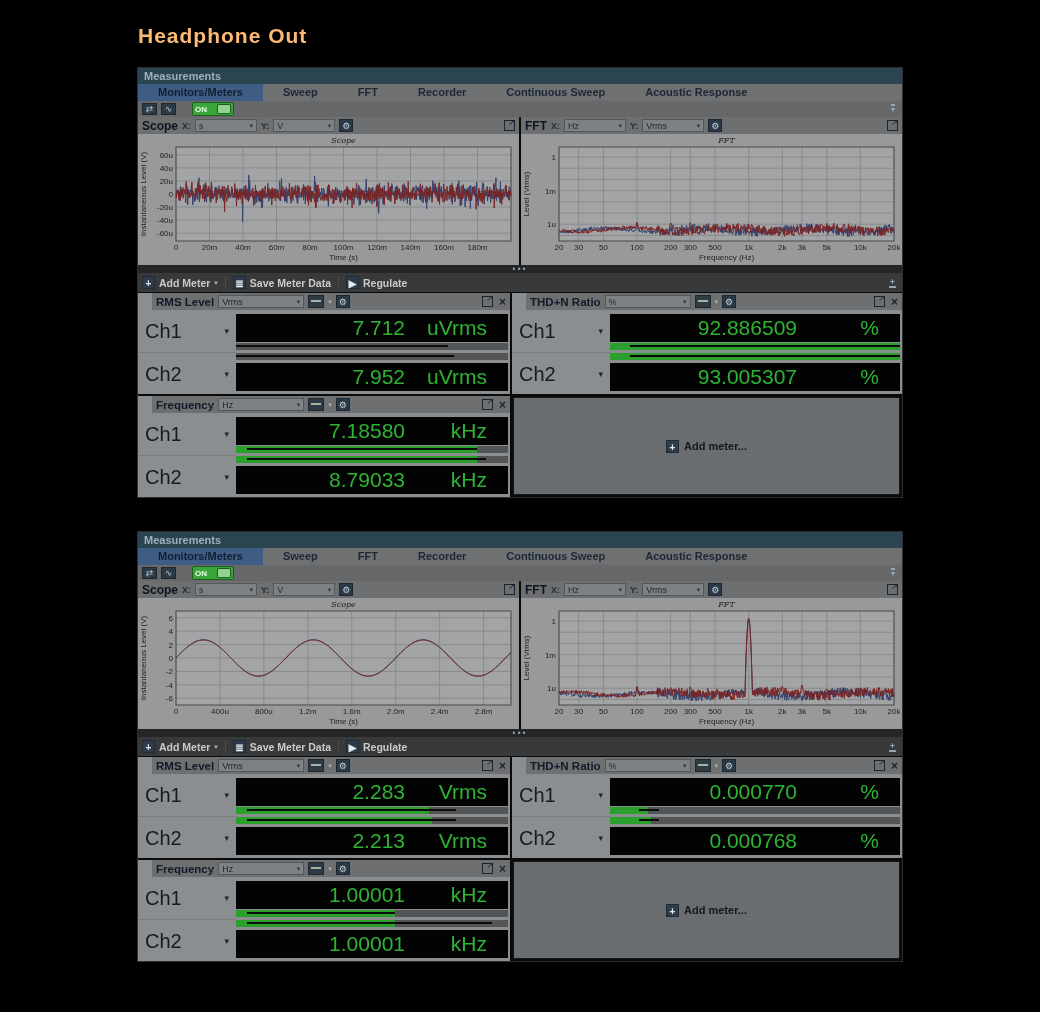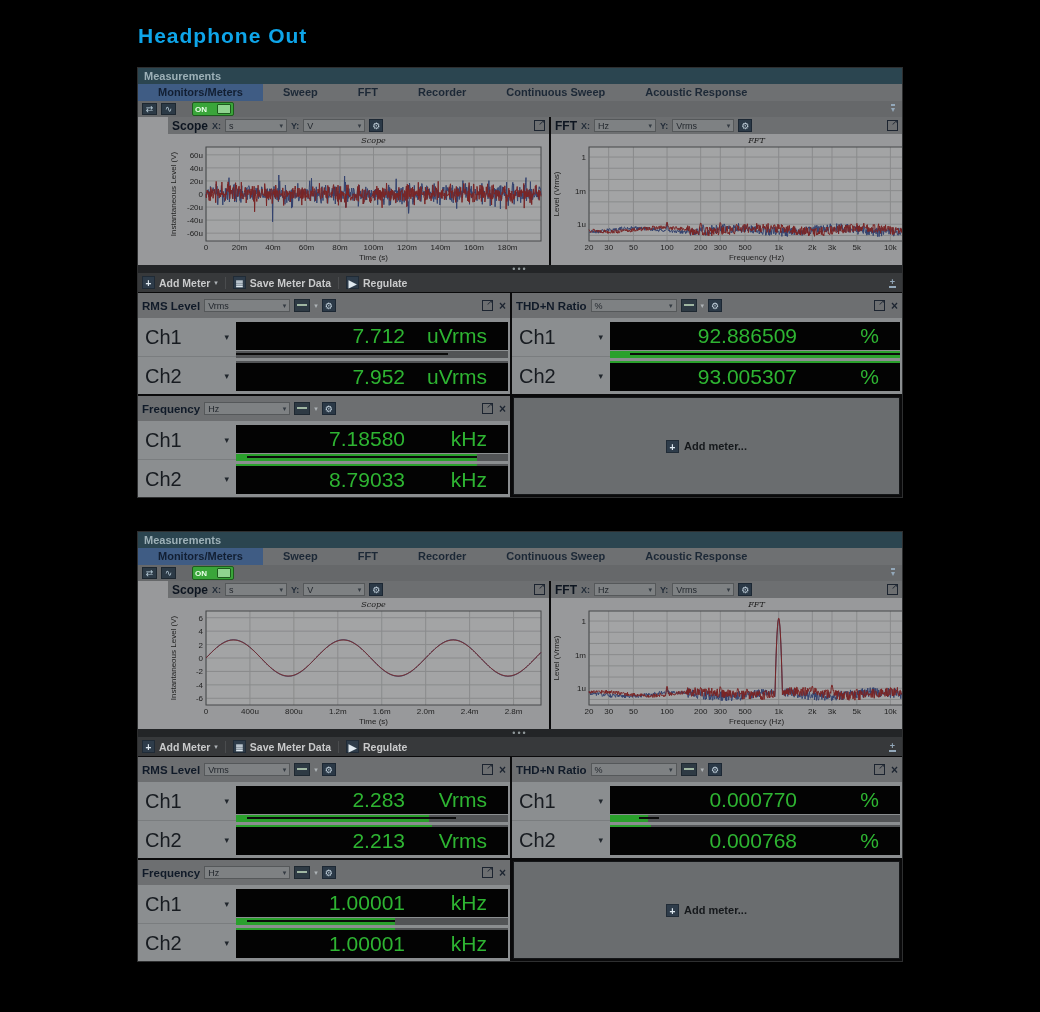--- a/index.html
+++ b/index.html
@@ -1,18 +1,18 @@
 <!DOCTYPE html>
 <html><head>
 <meta charset="utf-8">
 <style>
   html,body{margin:0;padding:0;background:#000;}
   body{width:1040px;height:1012px;position:relative;overflow:hidden;
        font-family:"Liberation Sans",sans-serif;-webkit-font-smoothing:antialiased;}
-  .page-title{position:absolute;left:138px;top:24px;font-size:21px;color:#0ea5e9;
+  .page-title{position:absolute;left:138px;top:24px;font-size:21px;color:#fdba74;
               letter-spacing:1px;font-weight:bold;}
   .win{position:absolute;left:137px;width:766px;height:431px;display:flex;flex-direction:column;
        background:#1a1b1c;border:1px solid #2e2f30;box-sizing:border-box;}
   .w-titlebar{height:16px;background:#2b4550;color:#9db0b7;font-size:11px;font-weight:bold;
               line-height:16px;padding-left:6px;flex:0 0 auto;}
   .w-tabs{height:17px;background:#6e7072;display:flex;align-items:stretch;flex:0 0 auto;}
   .tab{font-size:11px;font-weight:bold;color:#1c2836;padding:0 20px;line-height:17px;cursor:default;}
   .tab.active{background:#3f5c84;color:#121f33;}
   .w-tools{height:16px;background:#66686a;display:flex;align-items:center;gap:4px;
            padding:0 4px;flex:0 0 auto;}
@@ -20,21 +20,21 @@
             font-size:9px;line-height:11px;text-align:center;box-sizing:border-box;}
   .on-toggle{margin-left:12px;width:36px;height:12px;background:#3aa53a;border:1px solid #1d5c1d;
              border-radius:2px;display:flex;align-items:center;justify-content:space-between;
              padding:0 2px;box-sizing:content-box;}
   .on-toggle .on-label{font-size:8px;font-weight:bold;color:#eaffea;}
   .on-toggle .pill{width:12px;height:8px;background:#8fd48f;border:1px solid #1d5c1d;border-radius:1px;}
   .pin-icon{margin-left:auto;margin-right:3px;color:#93a8ba;font-size:8px;line-height:8px;
             border-top:2px solid #93a8ba;padding-top:0px;}
   .w-charts{display:flex;gap:2px;background:#0a0a0b;flex:0 0 auto;height:148px;}
   .chart-panel{display:flex;flex-direction:column;background:#98999b;}
-  .chart-panel.scope{width:381px;flex:0 0 auto;padding-left:30px;}
+  .chart-panel.scope{width:381px;flex:0 0 auto;}
   .chart-panel.fft{flex:1;}
   .cp-head{height:17px;background:#6d6f71;display:flex;align-items:center;gap:4px;
            padding:0 4px;flex:0 0 auto;}
   .cp-title{font-size:12px;font-weight:bold;color:#0d1520;}
   .axis-lab{font-size:9px;font-weight:bold;color:#222c39;}
   .dd{height:13px;background:#7e8183;border:1px solid #55585a;display:flex;align-items:center;
       font-size:9px;color:#23282e;padding:0 3px;box-sizing:border-box;}
   .dd .dd-val{flex:1;}
   .dd .caret{font-size:7px;color:#333a42;margin-left:3px;}
   .dd.w58{width:62px;} .dd.w86{width:86px;}
@@ -55,22 +55,22 @@
   .mt-icon{width:13px;height:13px;font-size:10px;font-weight:bold;text-align:center;line-height:13px;
            background:#2e3c4a;border:1px solid #202b36;color:#dfe9f0;box-sizing:border-box;}
   .mt-label{font-size:10.5px;font-weight:bold;color:#c9cacb;}
   .mt-caret{font-size:7px;color:#aeb3b7;}
   .mt-sep{width:1px;height:12px;background:#4a4c4e;margin:0 2px;}
   .dock-icon{margin-left:auto;margin-right:2px;color:#93a8ba;font-size:9px;font-weight:bold;
              border-bottom:2px solid #93a8ba;line-height:8px;padding:0 1px;}
   .w-meters{flex:1;display:grid;grid-template-columns:372px 1fr;grid-template-rows:1fr 1fr;
             gap:2px;background:#0a0a0b;padding-top:1px;}
   .meter-panel{display:flex;flex-direction:column;background:#8b8e90;}
-  .mp-head{height:25px;background:#6d6f71;display:flex;align-items:center;gap:4px;padding:0 4px;
-           flex:0 0 auto;}
+  .mp-head{height:17px;background:#6d6f71;display:flex;align-items:center;gap:4px;padding:0 4px;
+           flex:0 0 auto;margin-left:14px;}
   .mp-title{font-size:11.5px;font-weight:bold;color:#101a28;}
   .mstyle-icon{width:14px;height:11px;background:#2e3a44;border:1px solid #1e2831;position:relative;}
   .mstyle-icon:after{content:"";position:absolute;left:2px;right:2px;top:4px;height:2px;background:#9fb6a2;}
   .mp-body{flex:1;position:relative;}
   .ch-label{position:absolute;left:0;width:98px;height:50%;box-sizing:border-box;}
   .ch-label.c2{top:50%;border-top:1px solid #7a7d7f;}
   .ch-label .ch-text{position:absolute;left:7px;top:50%;transform:translateY(-50%);
                      font-size:20px;color:#171b20;}
   .ch-label .ch-caret{position:absolute;right:7px;top:50%;transform:translateY(-50%);
                       font-size:9px;color:#20262c;}

